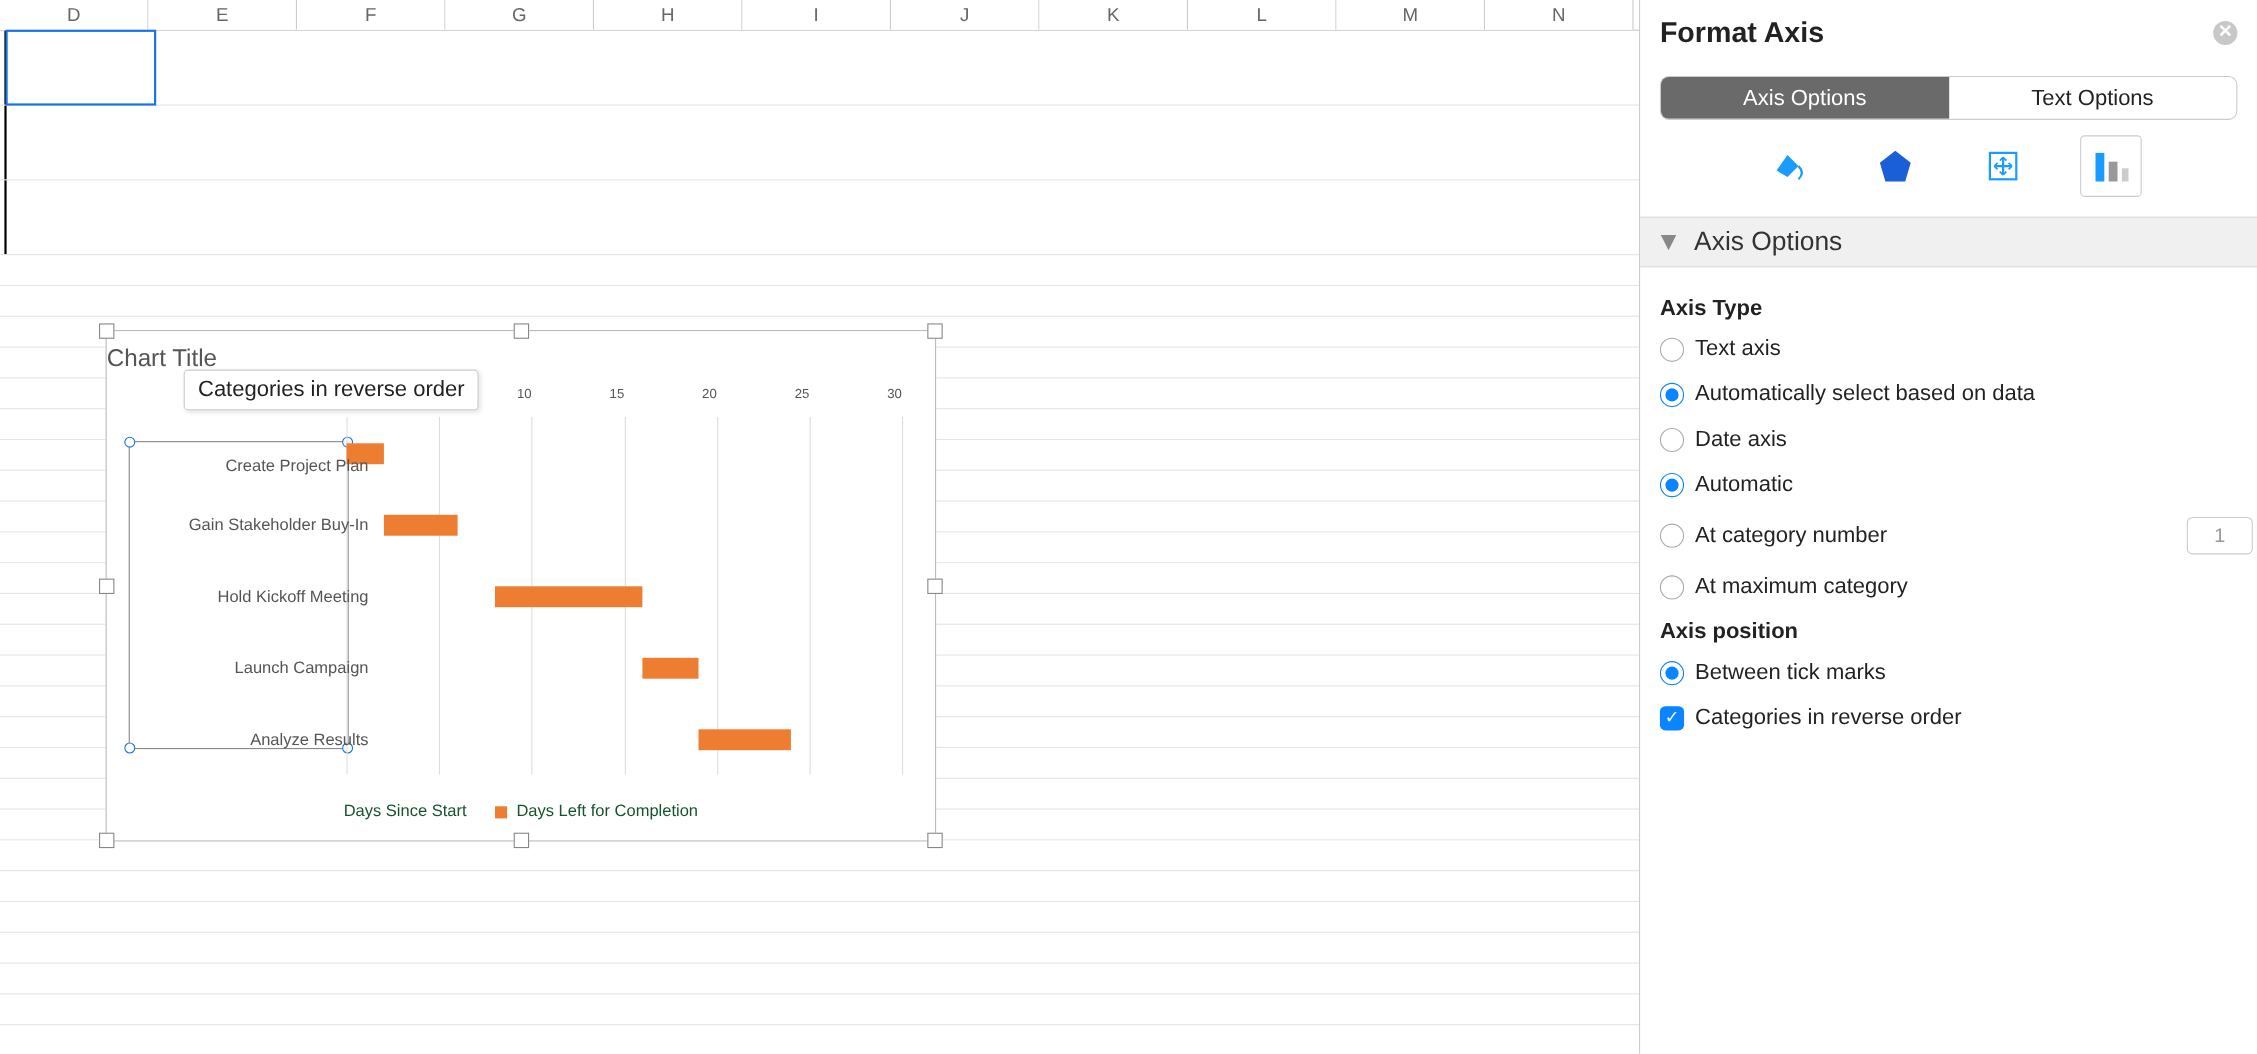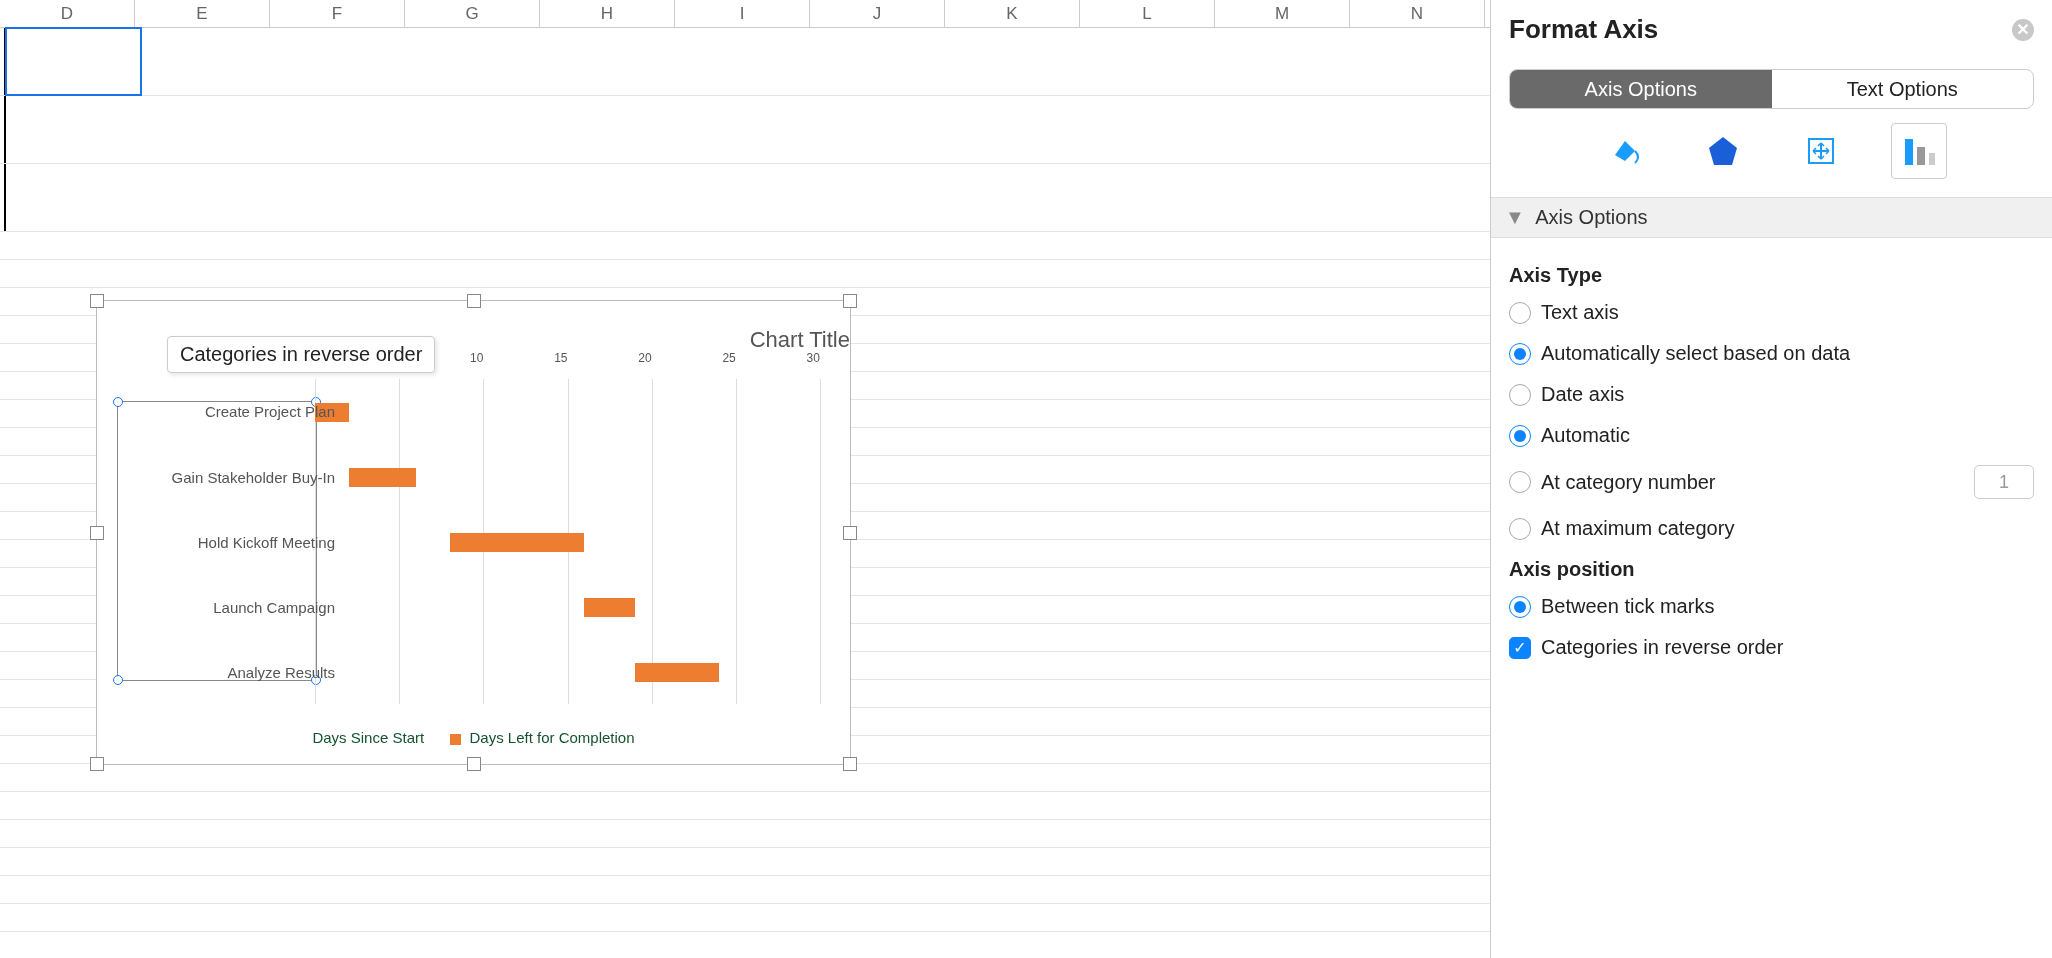--- a/index.html
+++ b/index.html
@@ -78,24 +78,24 @@
 .chart-handle.tl { left: -7px; top: -7px; }
 .chart-handle.tr { right: -7px; top: -7px; }
 .chart-handle.bl { left: -7px; bottom: -7px; }
 .chart-handle.br { right: -7px; bottom: -7px; }
 .chart-handle.tm { left: 50%; top: -7px; transform: translateX(-50%); }
 .chart-handle.bm { left: 50%; bottom: -7px; transform: translateX(-50%); }
 .chart-handle.ml { left: -7px; top: 50%; transform: translateY(-50%); }
 .chart-handle.mr { right: -7px; top: 50%; transform: translateY(-50%); }
 
 .chart-title {
-  text-align: right;
+  text-align: left;
   font-size: 22px;
   color: #555;
-  margin-top: 26px;
+  margin-top: 12px;
 }
 .tooltip {
   position: absolute;
   left: 70px;
   top: 35px;
   background: #fff;
   border: 1px solid #ccc;
   border-radius: 4px;
   padding: 6px 12px;
   font-size: 20px;
@@ -247,33 +247,33 @@
   align-items: center;
   justify-content: center;
 }
 .icon-tab.active {
   border: 1px solid #ccc;
   border-radius: 4px;
 }
 .section-header {
   background: #f0f0f0;
   padding: 8px 14px;
-  font-size: 20px;
+  font-size: 24px;
   color: #333;
   border-top: 1px solid #ddd;
   border-bottom: 1px solid #ddd;
 }
 .section-header .tri {
   display: inline-block;
   transform: rotate(0deg);
   margin-right: 6px;
   color: #888;
 }
 .section-body {
-  padding: 18px 18px 4px 18px;
+  padding: 18px 4px 4px 18px;
 }
 .group-label {
   font-size: 20px;
   font-weight: 600;
   margin: 8px 0 14px;
   color: #222;
 }
 .radio-row, .check-row {
   display: flex;
   align-items: center;
@@ -427,21 +427,21 @@
         <div class="bar" style="top: 153.5px; left: 134.667px; width: 134.667px;"></div>
         <div class="bar" style="top: 218.5px; left: 269.333px; width: 50.5px;"></div>
         <div class="bar" style="top: 283.5px; left: 319.833px; width: 84.1667px;"></div>
       </div>
 
     <div class="legend">
       <span>Days Since Start</span>
       <span class="legend-swatch"></span>
       <span>Days Left for Completion</span>
     </div>
-  <div class="cat-label" style="top: 102px;">Create Project Plan</div>
+  <div class="cat-label" style="top: 114px;">Create Project Plan</div>
       <div class="cat-label" style="top: 167.5px;">Gain Stakeholder Buy-In</div>
       <div class="cat-label" style="top: 232.5px;">Hold Kickoff Meeting</div>
       <div class="cat-label" style="top: 297.5px; margin-left: 44px;">Launch Campaign</div>
       <div class="cat-label" style="top: 362.5px; margin-left: 40px;">Analyze Results</div>
     </div>
 </div>
 
 <div class="panel">
   <div class="panel-header">
     <div class="panel-title">Format Axis</div>

